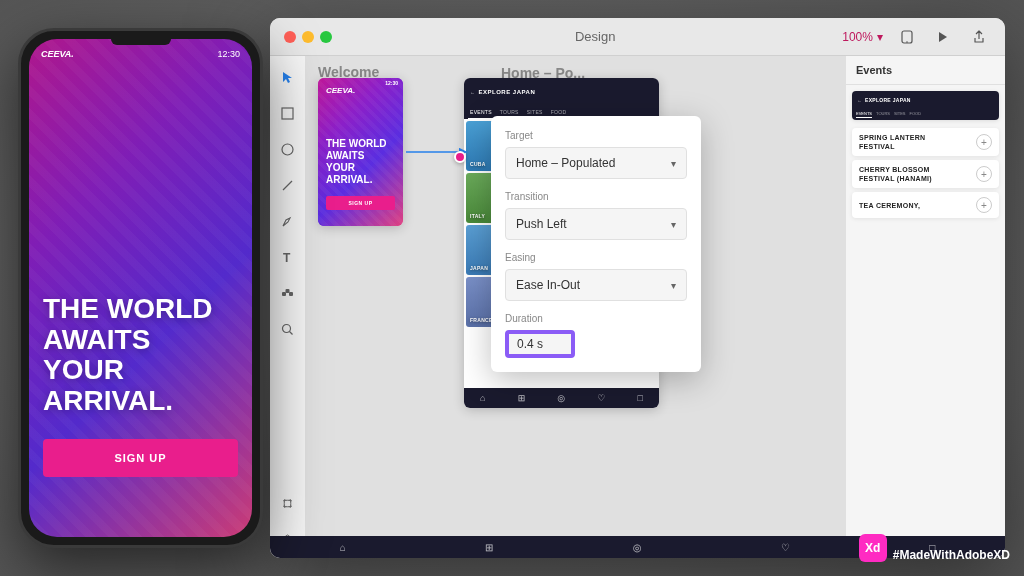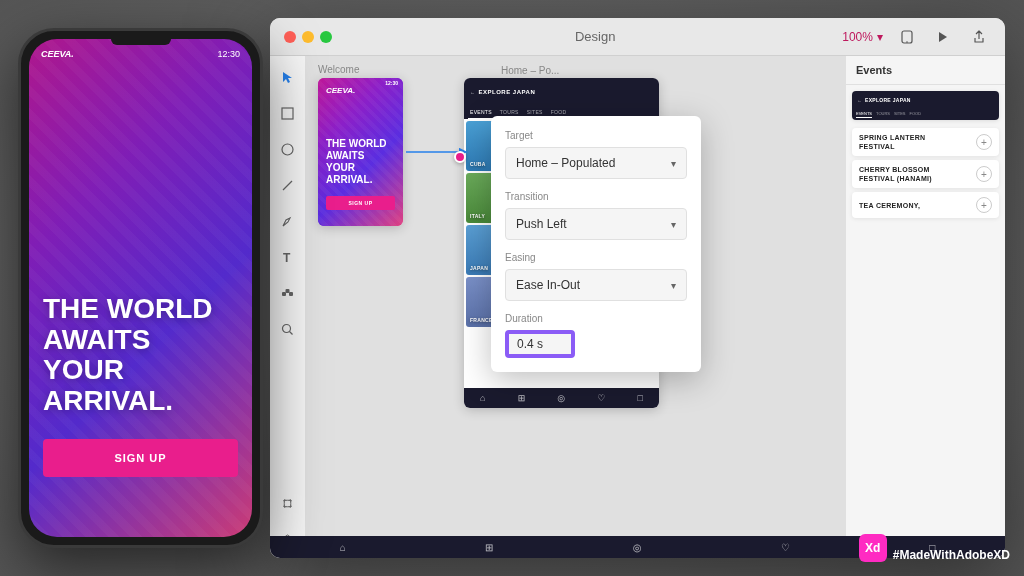--- a/index.html
+++ b/index.html
@@ -244,23 +244,23 @@
     .canvas-area {
       flex: 1;
       background: #e0e0e0;
       position: relative;
       overflow: hidden;
     }
 
     
     .artboard-label {
       position: absolute;
-      font-size: 10px;
+      font-size: 14px;
       color: #888;
-      font-weight: 400;
+      font-weight: 700;
     }
 
     
     .screen-mockup {
       position: absolute;
       background: #fff;
       border-radius: 6px;
       overflow: hidden;
       box-shadow: 0 2px 12px rgba(0,0,0,0.2);
     }

